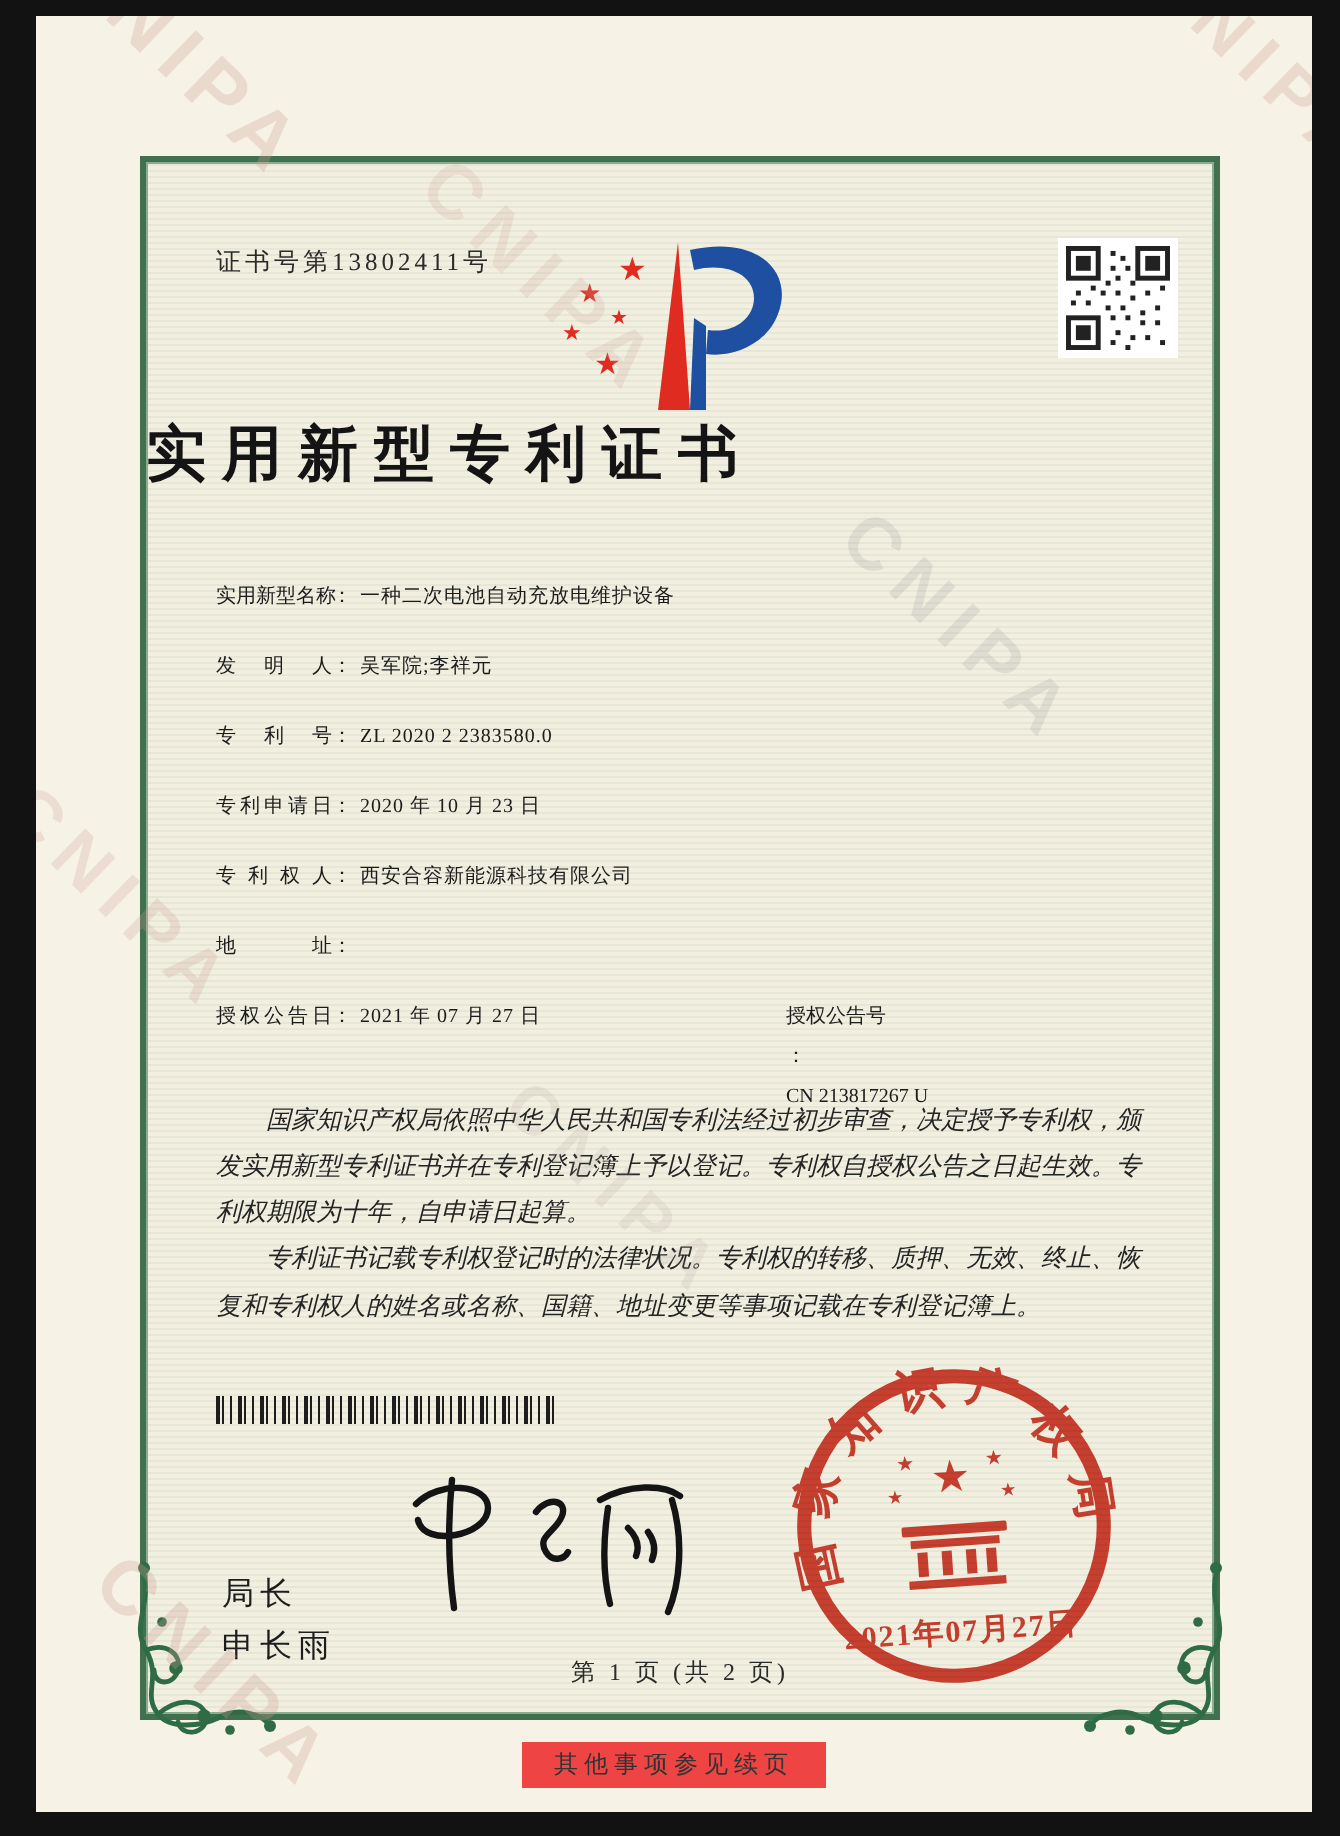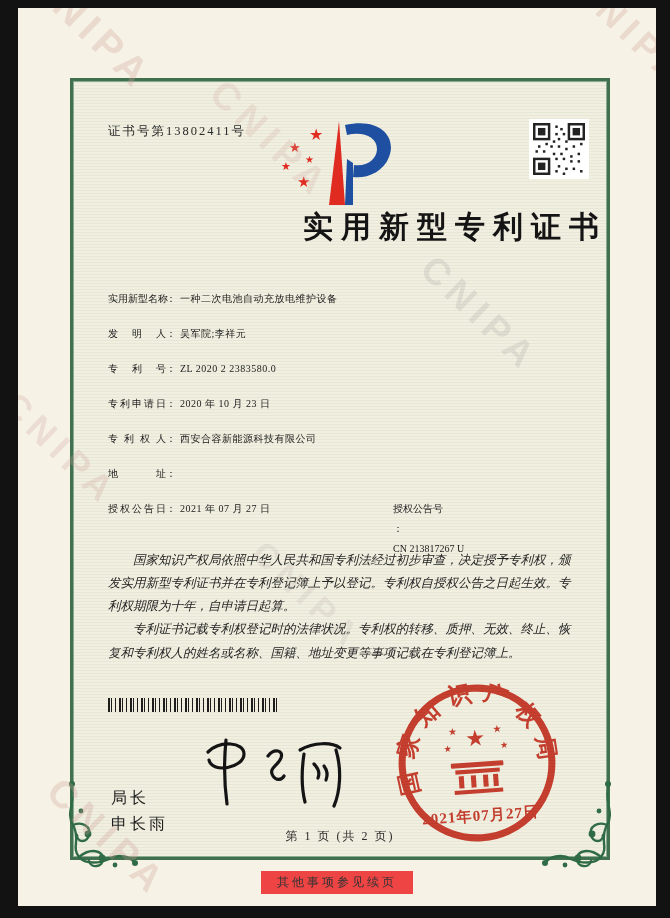--- a/index.html
+++ b/index.html
@@ -43,21 +43,21 @@
   .cert-no{
     position:absolute;left:35px;top:42px;font-size:12.5px;color:#2a2a2a;letter-spacing:2px;
   }
   .qr-box{
     position:absolute;right:18px;top:38px;width:60px;height:60px;background:#fff;
     display:flex;align-items:center;justify-content:center;
   }
   .logo{position:absolute;left:50%;top:38px;transform:translateX(-50%);width:130px;height:90px;}
   .logo .star{position:absolute;color:#e02b20;line-height:1;font-family:"DejaVu Sans",sans-serif;}
   .title{
-    position:absolute;left:0;right:0;top:126px;text-align:right;
+    position:absolute;left:0;right:0;top:126px;text-align:left;
     font-size:30px;font-weight:bold;color:#141414;letter-spacing:8px;
   }
   .fields{
     position:absolute;left:35px;right:23px;top:208px;
     font-size:10px;color:#1b1b1b;
   }
   .frow{display:flex;margin-bottom:15px;line-height:20px;}
   .flabel{
     flex:0 0 auto;width:5.8em;text-align:justify;text-align-last:justify;
     white-space:nowrap;

